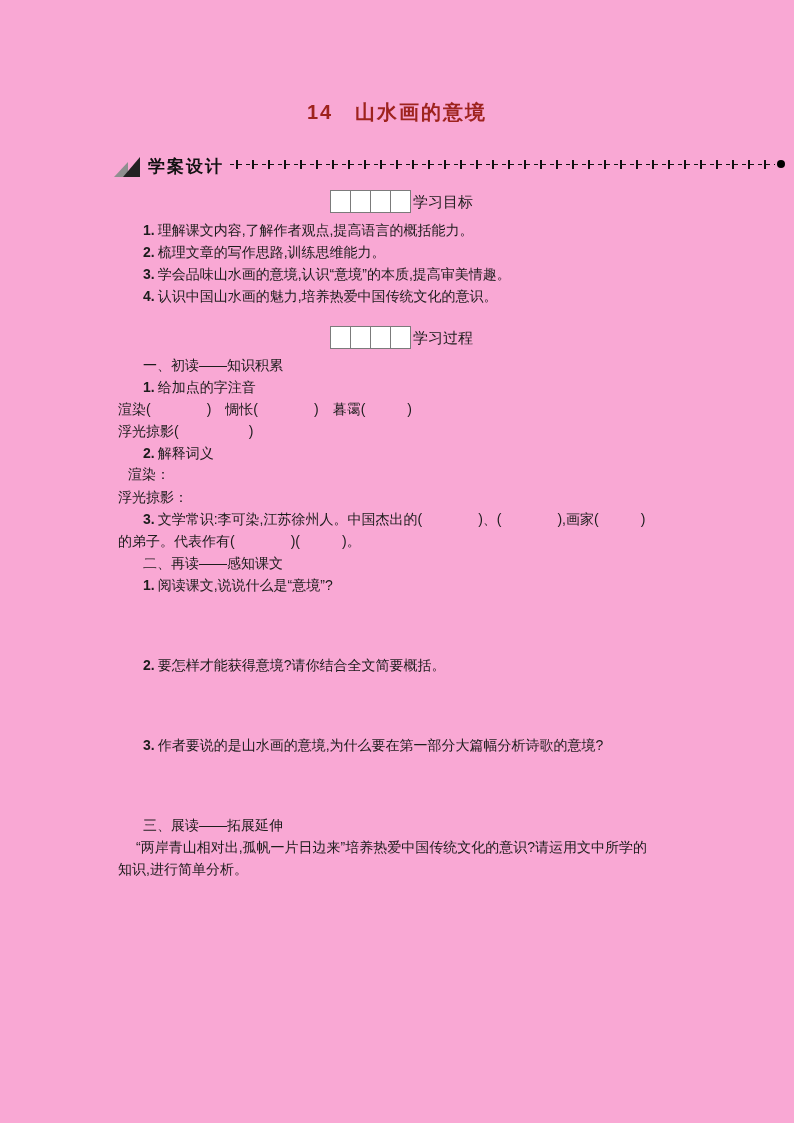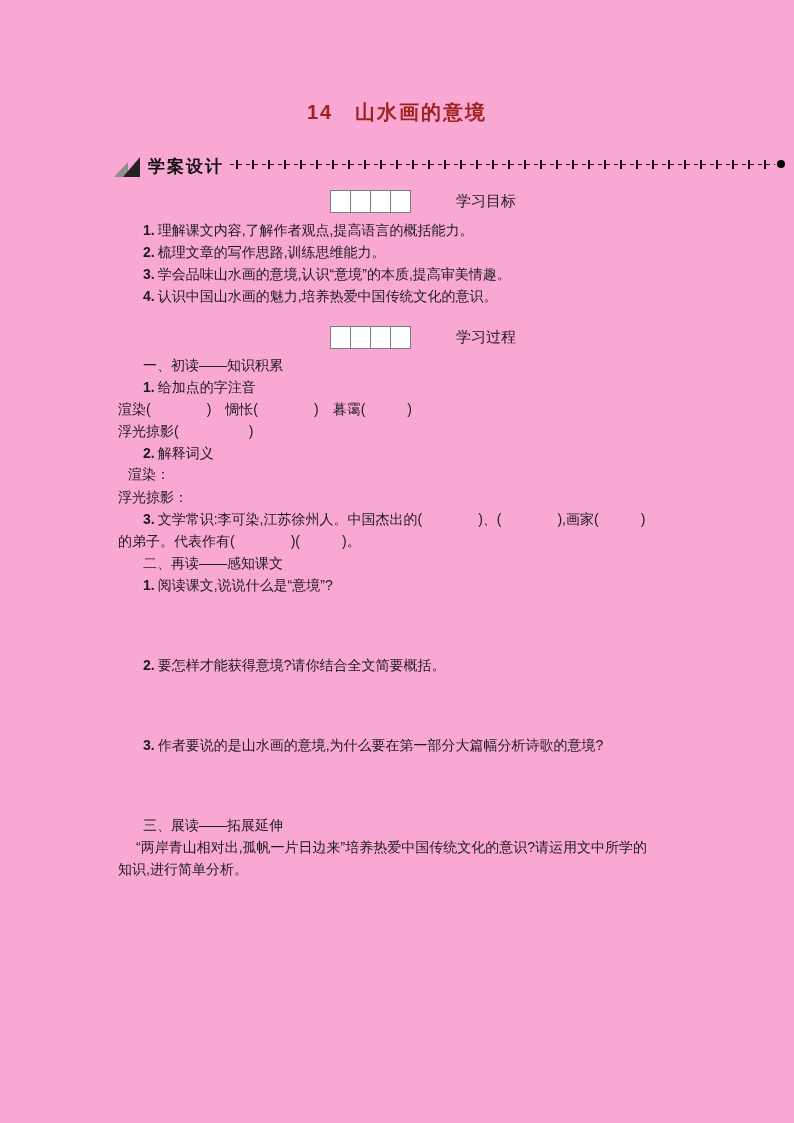--- a/index.html
+++ b/index.html
@@ -56,23 +56,22 @@
     flex: 0 0 auto;
     width: 8px; height: 8px;
     margin-bottom: 6px;
     border-radius: 50%;
     background: #000;
   }
 
   
   .label-row {
     display: flex;
-    align-items: flex-start;
+    align-items: center;
     margin-left: 330px;
-    gap: 43px;
   }
   .label-row.goals-row   { margin-top: 10px; }
   .label-row.process-row { margin-top: 19px; }
   .boxes { display: flex; }
   .box {
     width: 19px; height: 21px;
     border: 1px solid #7b7b7b;
     background: #fff;
   }
   .box + .box { margin-left: -1px; }

